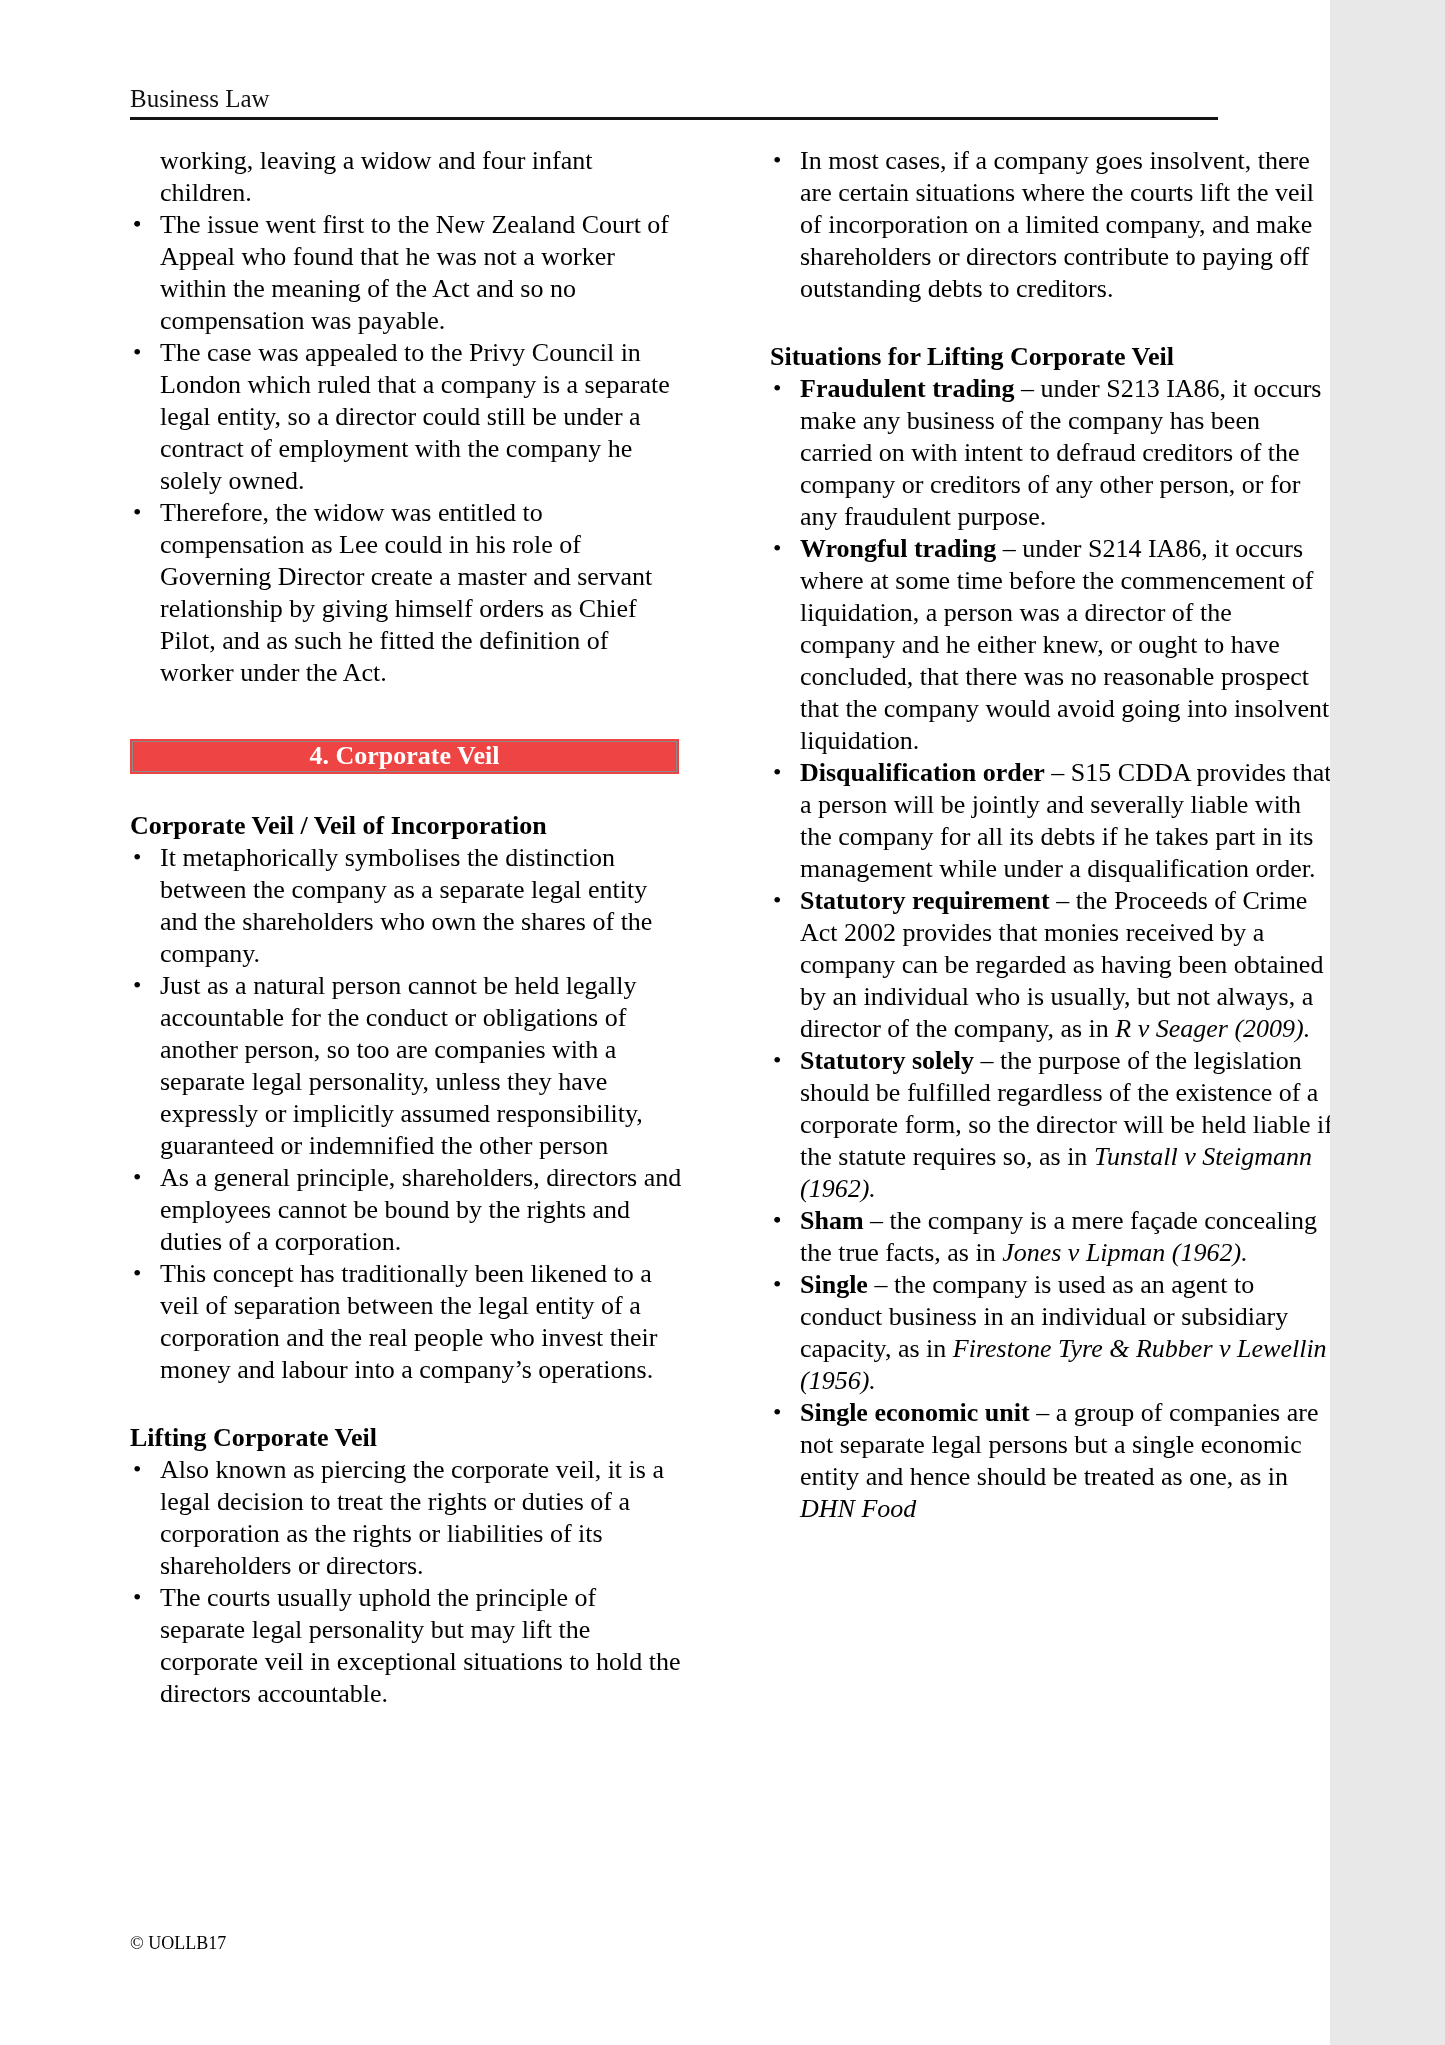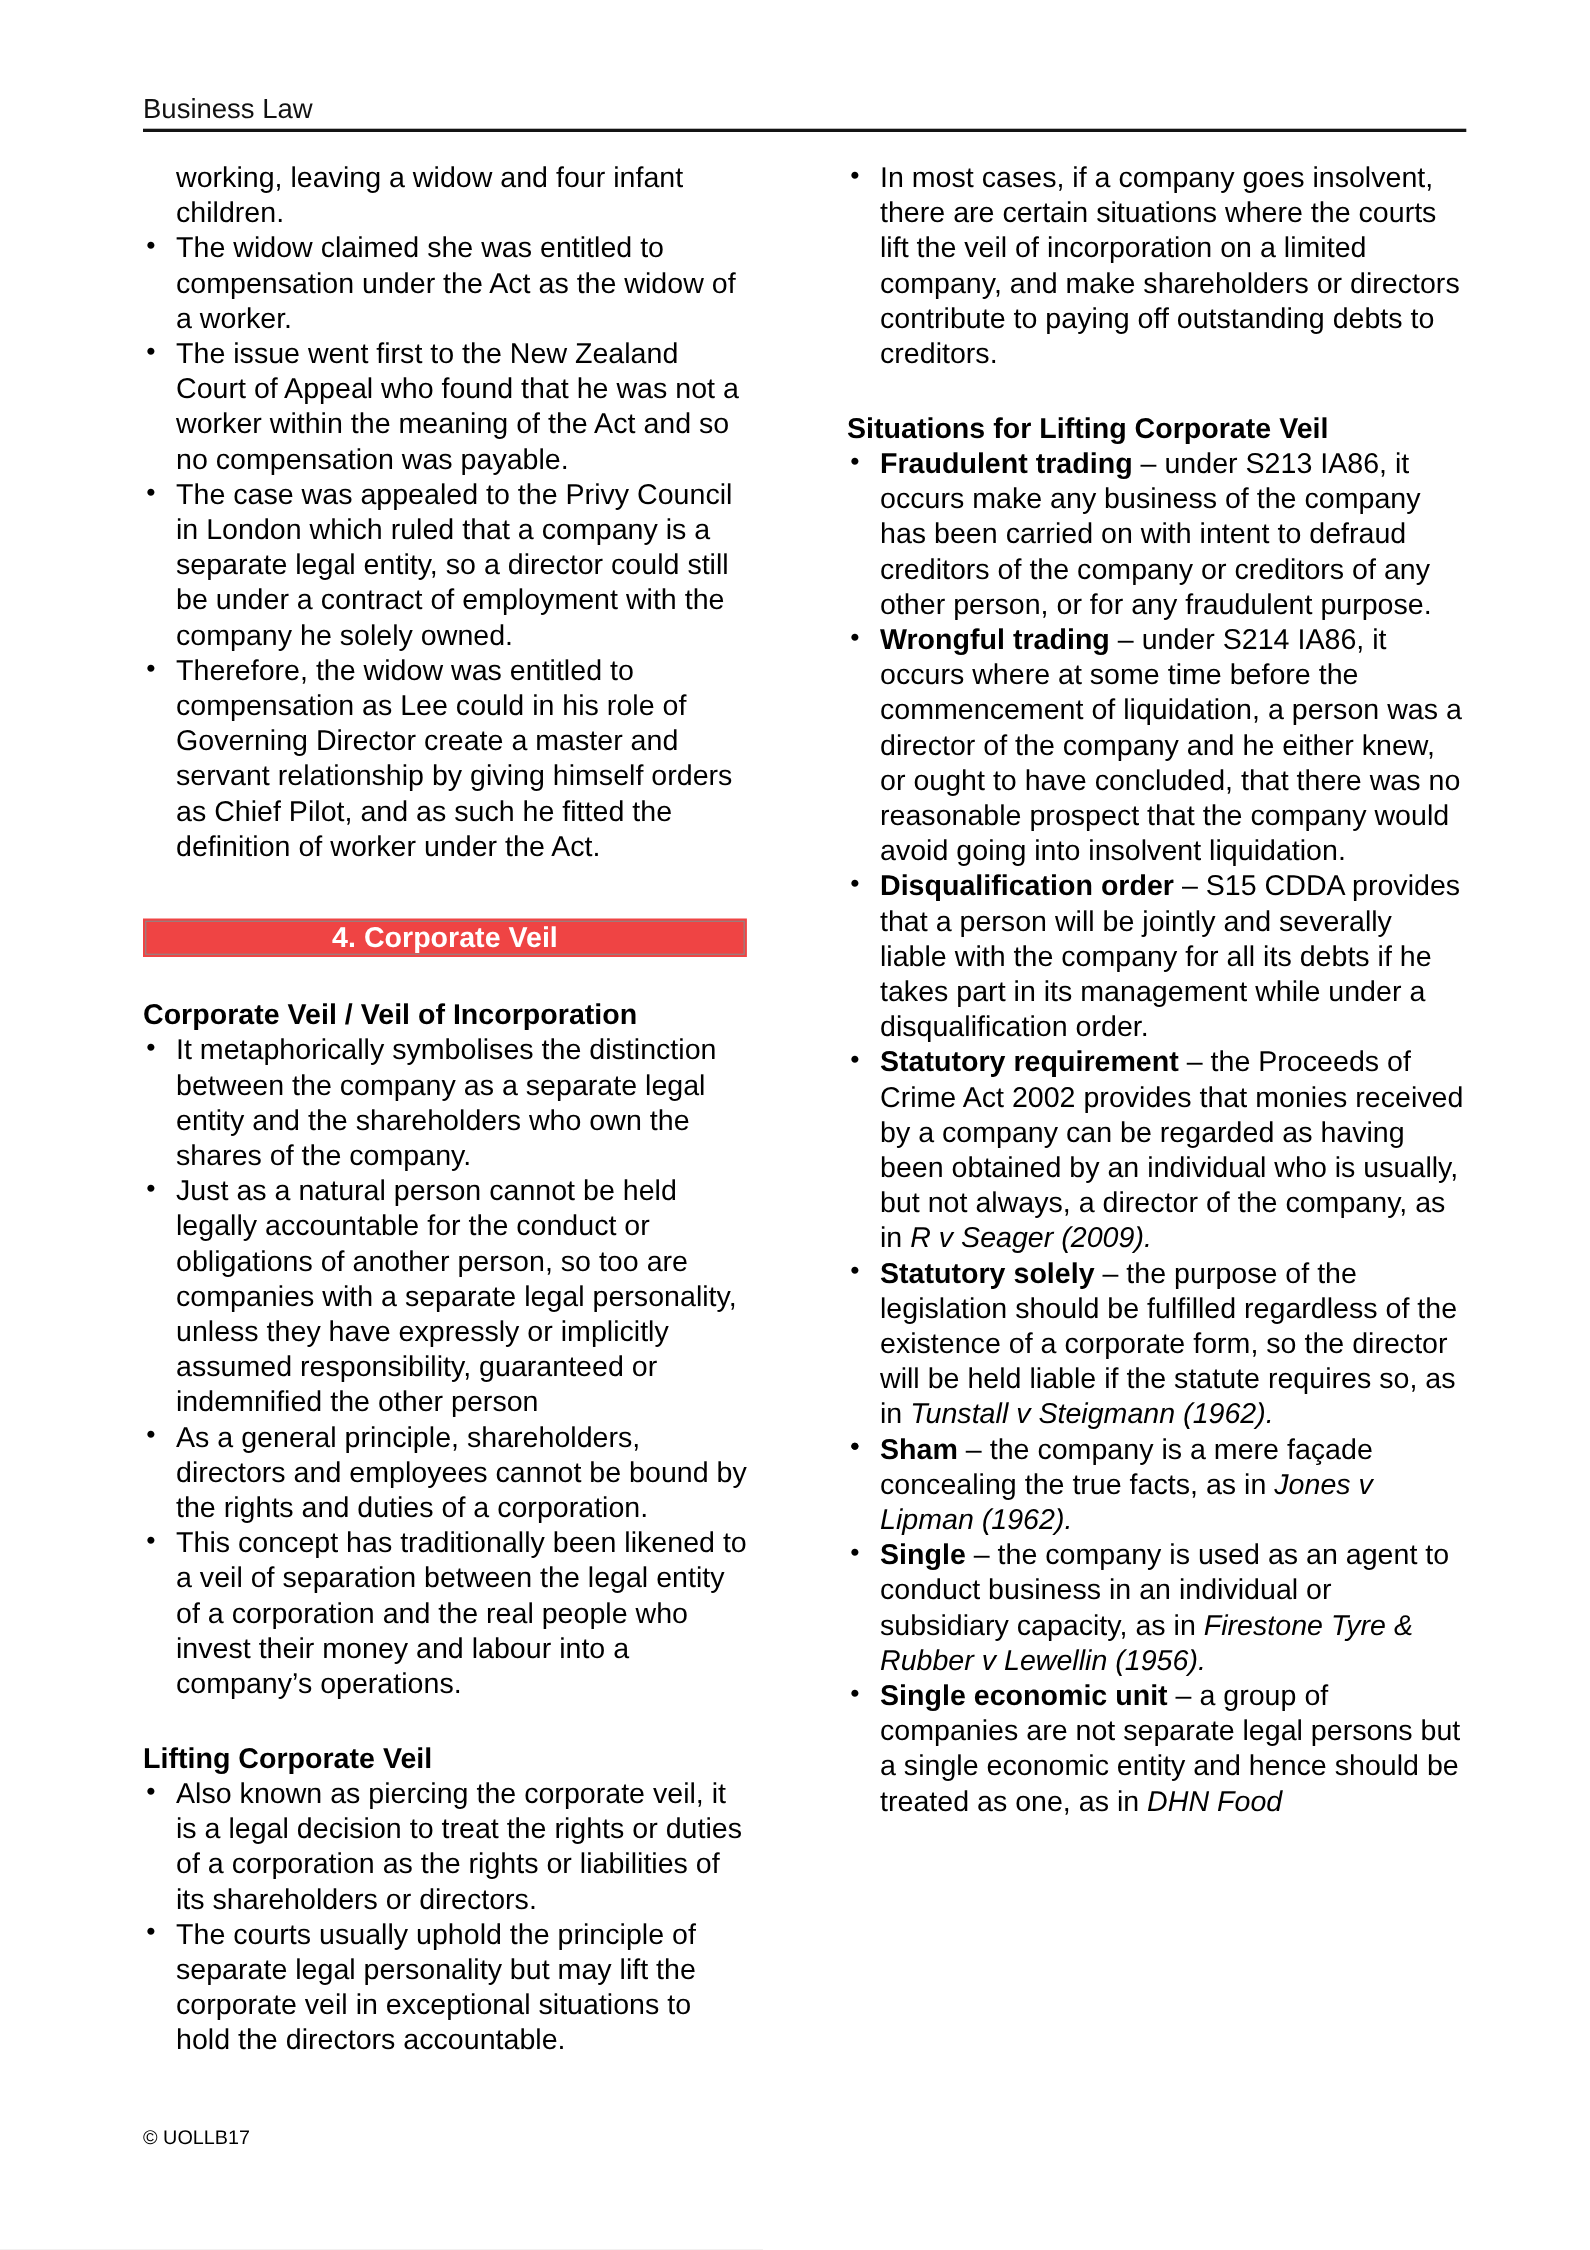--- a/index.html
+++ b/index.html
@@ -1,20 +1,20 @@
 <!DOCTYPE html>
 <html><head>
 <meta charset="utf-8">
 <style>
   html,body{margin:0;padding:0;background:#e8e8e8;}
   .page{
     position:relative;
-    width:1445px;height:2045px;
+    width:1330px;height:2045px;
     background:#ffffff;
-    font-family:Liberation Sans, sans-serif;
+    font-family:Liberation Serif, serif;
     color:#000;
     overflow:hidden;
   }
   .page-header{
     position:absolute;left:130px;top:86px;right:112px;
     padding-bottom:5px;
     border-bottom:3px solid #141414;
   }
   .header-title{
     font-size:25px;line-height:26px;color:#111;
@@ -60,21 +60,21 @@
 <body>
 
 <div class="page">
 
   <div class="page-header">
     <div class="header-title">Business Law</div>
   </div>
 
   <div class="col col-left">
       <div class="li no-marker"><span class="li-text"><span>working, leaving a widow and four infant children.</span></span></div>
-      <div class="li"><span class="marker">•</span><span class="li-text"><span>The widow claimed she was entitled to compensation under the Act as the widow of a worker.</span></span></div>
+      <div class="li"><span class="marker">•</span></div>
       <div class="li"><span class="marker">•</span><span class="li-text"><span>The issue went first to the New Zealand Court of Appeal who found that he was not a worker within the meaning of the Act and so no compensation was payable.</span></span></div>
       <div class="li"><span class="marker">•</span><span class="li-text"><span>The case was appealed to the Privy Council in London which ruled that a company is a separate legal entity, so a director could still be under a contract of employment with the company he solely owned.</span></span></div>
       <div class="li"><span class="marker">•</span><span class="li-text"><span>Therefore, the widow was entitled to compensation as Lee could in his role of Governing Director create a master and servant relationship by giving himself orders as Chief Pilot, and as such he fitted the definition of worker under the Act.</span></span></div>
       <div class="banner"><span class="banner-text">4. Corporate Veil</span></div>
       <div class="heading">Corporate Veil / Veil of Incorporation</div>
       <div class="li"><span class="marker">•</span><span class="li-text"><span>It metaphorically symbolises the distinction between the company as a separate legal entity and the shareholders who own the shares of the company.</span></span></div>
       <div class="li"><span class="marker">•</span><span class="li-text"><span>Just as a natural person cannot be held legally accountable for the conduct or obligations of another person, so too are companies with a separate legal personality, unless they have expressly or implicitly assumed responsibility, guaranteed or indemnified the other person</span></span></div>
       <div class="li"><span class="marker">•</span><span class="li-text"><span>As a general principle, shareholders, directors and employees cannot be bound by the rights and duties of a corporation.</span></span></div>
       <div class="li"><span class="marker">•</span><span class="li-text"><span>This concept has traditionally been likened to a veil of separation between the legal entity of a corporation and the real people who invest their money and labour into a company’s operations.</span></span></div>
       <div class="heading">Lifting Corporate Veil</div>

